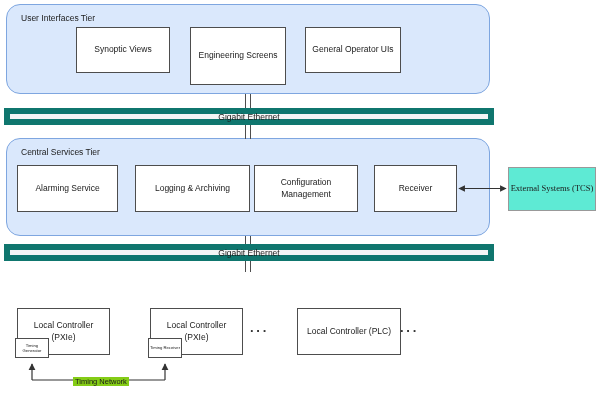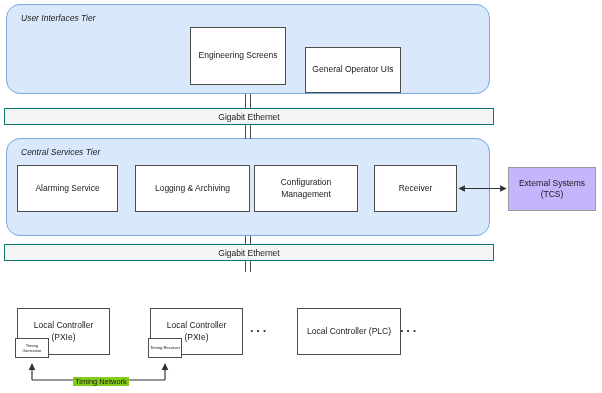--- a/index.html
+++ b/index.html
@@ -33,21 +33,20 @@
     box-sizing: border-box;
   }
   .tier-label {
     position: absolute;
     left: 14px;
     top: 8px;
     font-size: 8.5px;
     line-height: 11px;
     color: #1a1a1a;
     white-space: nowrap;
-    font-style: italic;
   }
 
   #tier-ui      { left: 6px;  top: 4px;   width: 484px; height: 90px; }
   #tier-central { left: 6px;  top: 138px; width: 484px; height: 98px; }
   #tier-local   { left: 6px;  top: 271px; width: 484px; height: 92px; }
 
   
   .box {
     position: absolute;
     background: #ffffff;
@@ -58,42 +57,43 @@
     justify-content: center;
     text-align: center;
     font-size: 8.5px;
     line-height: 11.5px;
     padding: 2px 3px;
   }
 
   
   #box-synoptic   { left: 76px;  top: 27px; width: 94px; height: 46px; }
   #box-engineering{ left: 190px; top: 27px; width: 96px; height: 58px; }
-  #box-generalui  { left: 305px; top: 27px; width: 96px; height: 46px; margin-top: 20px; }
+  #box-generalui  { left: 305px; top: 27px; width: 96px; height: 46px; }
 
   
   #box-alarming   { left: 17px;  top: 165px; width: 101px; height: 47px; }
   #box-logging    { left: 135px; top: 165px; width: 115px; height: 47px; }
   #box-config     { left: 254px; top: 165px; width: 104px;  height: 47px; }
   #box-allocator  { left: 374px; top: 165px; width: 83px;  height: 47px; }
 
   
   #box-external {
     position: absolute;
     left: 508px; top: 167px;
     width: 88px; height: 44px;
-    background: #c4b5fd;
+    background: #5eead4;
     border: 1px solid #999999;
     box-sizing: border-box;
     display: flex;
     align-items: center;
     justify-content: center;
     text-align: center;
     font-size: 8.5px;
     line-height: 11.5px;
+    font-family: Liberation Serif, serif;
   }
 
   
   #box-lc1 { left: 17px;  top: 308px; width: 93px; height: 47px; }
   #box-lc2 { left: 150px; top: 308px; width: 93px; height: 47px; }
   #box-lc3 { left: 297px; top: 308px; width: 104px; height: 47px; }
 
   
   .timing-box {
     position: absolute;
@@ -112,21 +112,21 @@
   #box-timing-gen { left: 15px;  top: 338px; width: 34px; height: 20px; }
   #box-timing-rcv { left: 148px; top: 338px; width: 34px; height: 20px; }
 
   
   .eth-bar {
     position: absolute;
     left: 4px;
     width: 490px;
     height: 17px;
     background: #f5f5f5;
-    border: 1px solid #0f766e;
+    border: 6px solid #0f766e;
     box-sizing: border-box;
     display: flex;
     align-items: center;
     justify-content: center;
     font-size: 8.5px;
     color: #1a1a1a;
     z-index: 2;
   }
   #eth-top    { top: 108px; }
   #eth-bottom { top: 244px; }
@@ -182,20 +182,21 @@
   }
 </style>
 </head>
 <body>
 
 <div class="canvas">
 
   <div class="tier" id="tier-ui">
     <div class="tier-label">User Interfaces Tier</div>
   </div>
+  <div class="box" id="box-synoptic">Synoptic Views</div>
   <div class="box" id="box-engineering">Engineering Screens</div>
   <div class="box" id="box-generalui">General Operator UIs</div>
 
   <div class="pipe" id="pipe-1"></div>
 
   <div class="eth-bar" id="eth-top">Gigabit Ethernet</div>
 
   <div class="pipe" id="pipe-2"></div>
 
   <div class="tier" id="tier-central">

